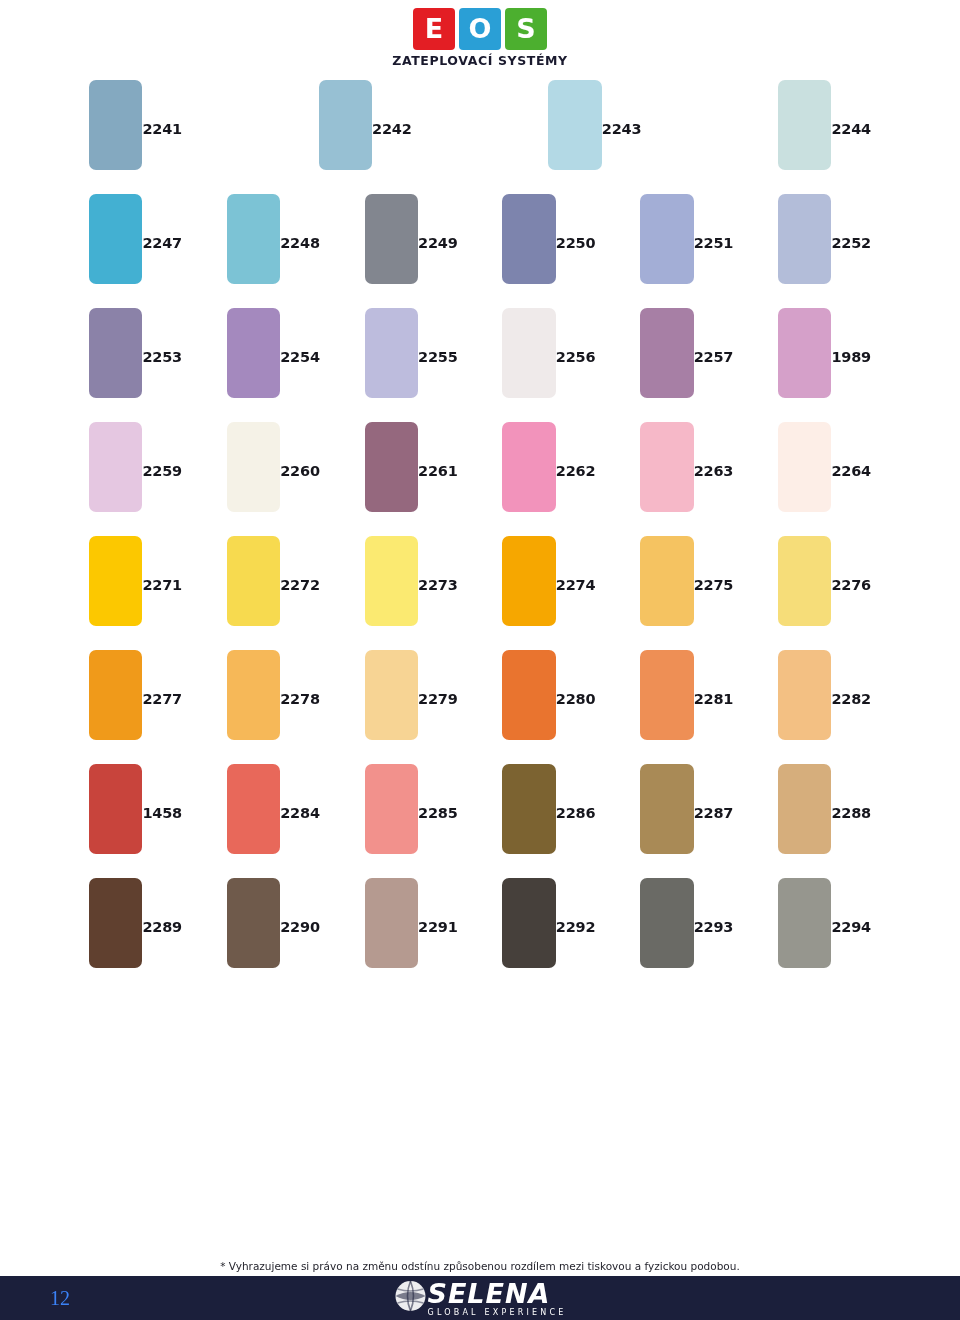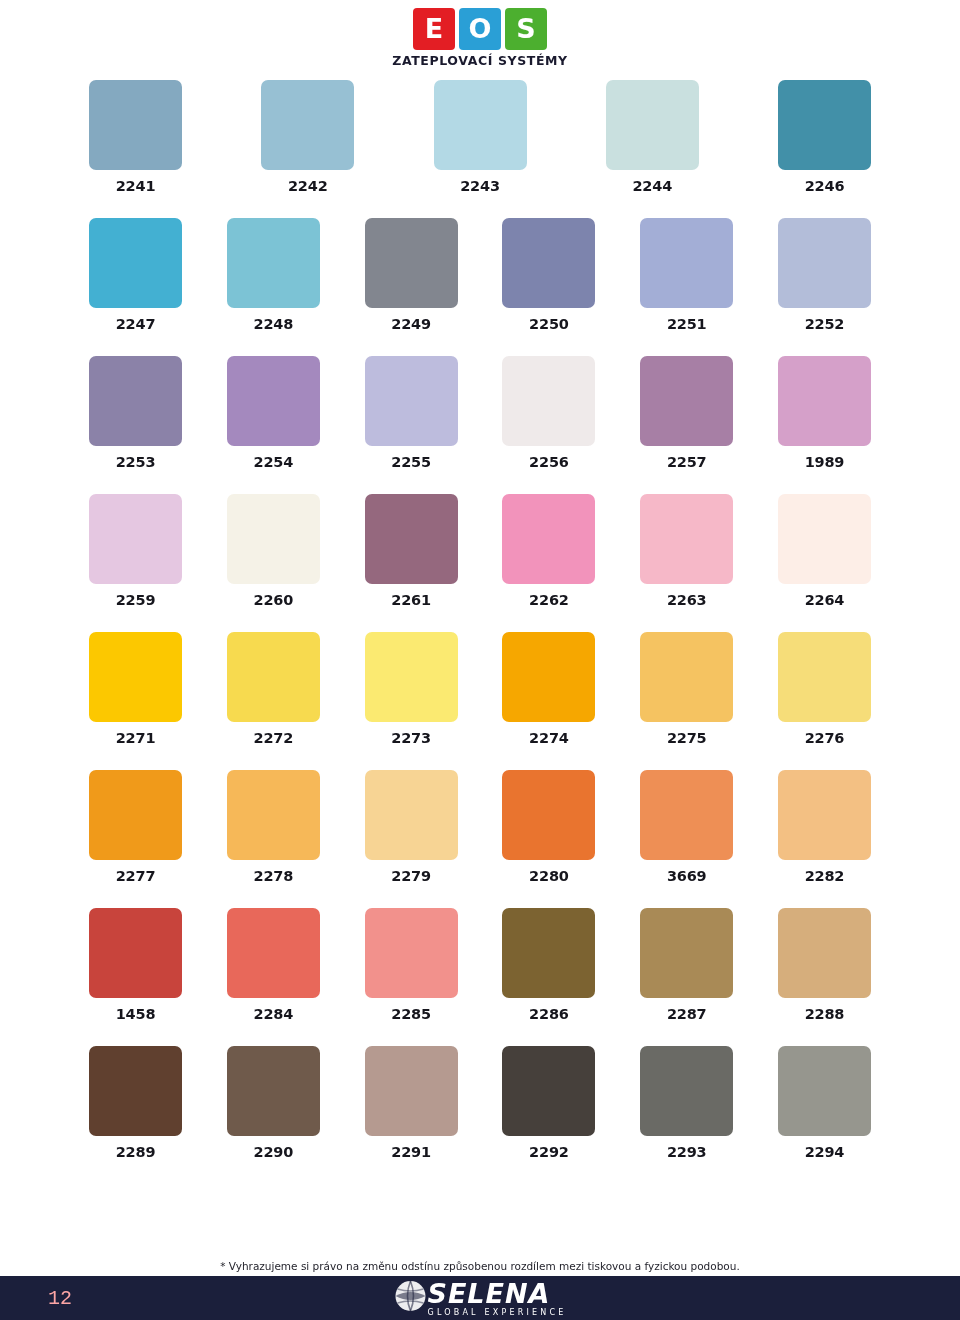--- a/index.html
+++ b/index.html
@@ -58,21 +58,21 @@
     flex-direction: column;
   }
   .swatch-row {
     display: flex;
     justify-content: space-between;
     margin-bottom: 24px;
   }
   .swatch-cell {
     width: 93px;
     display: flex;
-    flex-direction: column;
+    flex-direction: row;
     align-items: center;
   }
   .swatch-chip {
     width: 93px;
     height: 90px;
     border-radius: 7px;
   }
   .swatch-label {
     margin-top: 8px;
     font-family: "DejaVu Sans", sans-serif;
@@ -101,22 +101,22 @@
     bottom: 0;
     width: 100%;
     height: 44px;
     background: #1b1f3b;
     display: flex;
     align-items: center;
   }
   .page-number {
     width: 120px;
     text-align: center;
-    color: #fca5a5;
-    font-family: Liberation Mono, monospace;
+    color: #3b82f6;
+    font-family: Liberation Serif, serif;
     font-size: 20px;
     font-weight: normal;
   }
   .footer-logo {
     position: absolute;
     left: 50%;
     transform: translateX(-50%);
     display: flex;
     align-items: center;
     gap: 0;
@@ -170,24 +170,20 @@
         <div class="swatch-label">2242</div>
       </div>
       <div class="swatch-cell">
         <div class="swatch-chip" style="background: rgb(179, 217, 229);"></div>
         <div class="swatch-label">2243</div>
       </div>
       <div class="swatch-cell">
         <div class="swatch-chip" style="background: rgb(201, 224, 223);"></div>
         <div class="swatch-label">2244</div>
       </div>
-      <div class="swatch-cell">
-        <div class="swatch-chip" style="background: rgb(66, 144, 168);"></div>
-        <div class="swatch-label">2246</div>
-      </div>
     </div>
     <div class="swatch-row">
       <div class="swatch-cell">
         <div class="swatch-chip" style="background: rgb(67, 176, 210);"></div>
         <div class="swatch-label">2247</div>
       </div>
       <div class="swatch-cell">
         <div class="swatch-chip" style="background: rgb(124, 195, 213);"></div>
         <div class="swatch-label">2248</div>
       </div>
@@ -298,21 +294,21 @@
       <div class="swatch-cell">
         <div class="swatch-chip" style="background: rgb(247, 212, 148);"></div>
         <div class="swatch-label">2279</div>
       </div>
       <div class="swatch-cell">
         <div class="swatch-chip" style="background: rgb(233, 116, 47);"></div>
         <div class="swatch-label">2280</div>
       </div>
       <div class="swatch-cell">
         <div class="swatch-chip" style="background: rgb(238, 143, 85);"></div>
-        <div class="swatch-label">3669</div>
+        <div class="swatch-label">2281</div>
       </div>
       <div class="swatch-cell">
         <div class="swatch-chip" style="background: rgb(243, 192, 131);"></div>
         <div class="swatch-label">2282</div>
       </div>
     </div>
     <div class="swatch-row">
       <div class="swatch-cell">
         <div class="swatch-chip" style="background: rgb(200, 68, 60);"></div>
         <div class="swatch-label">1458</div>

